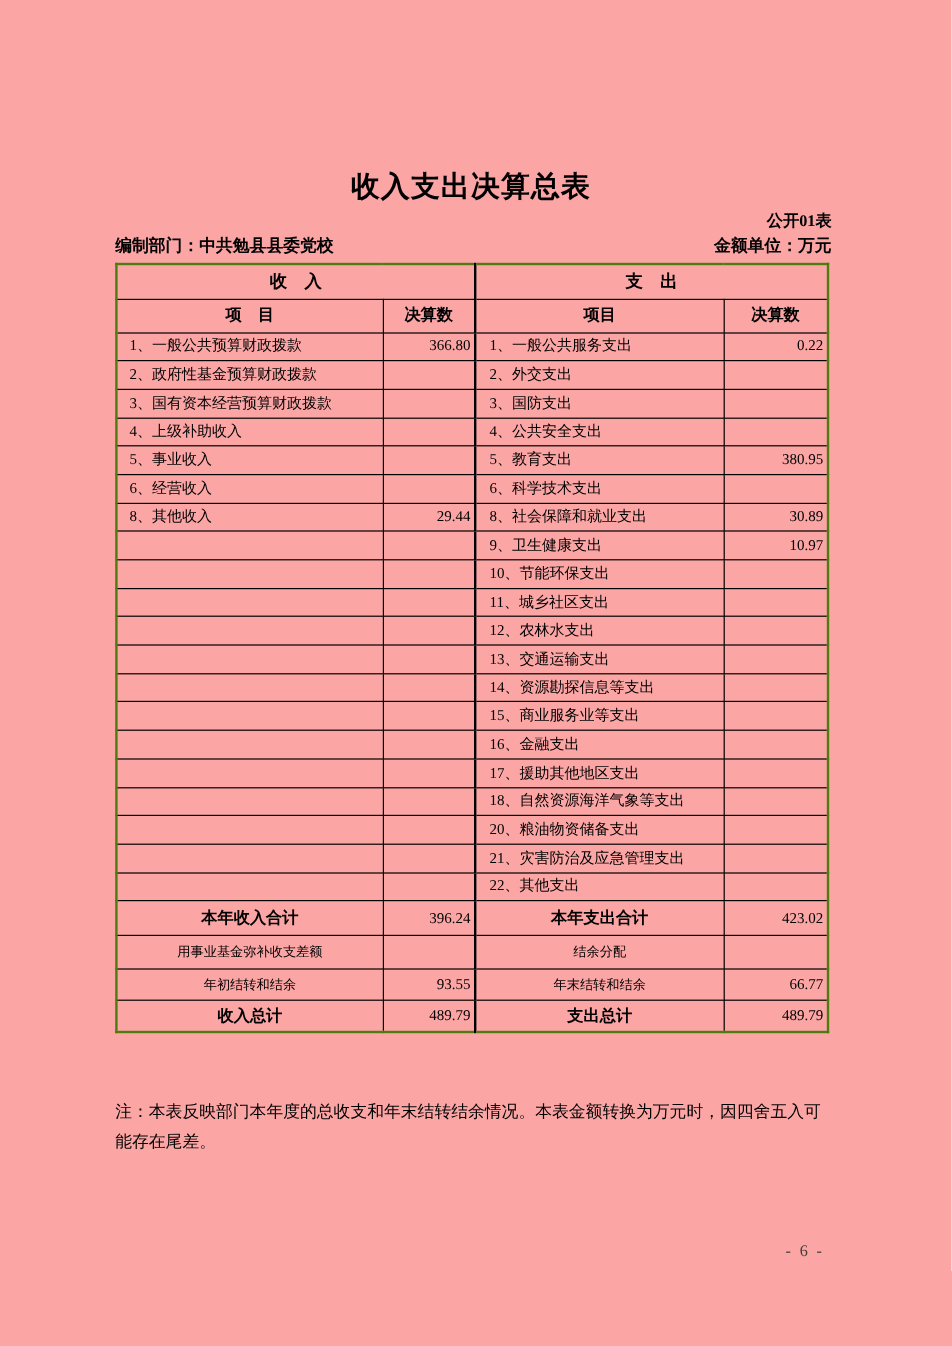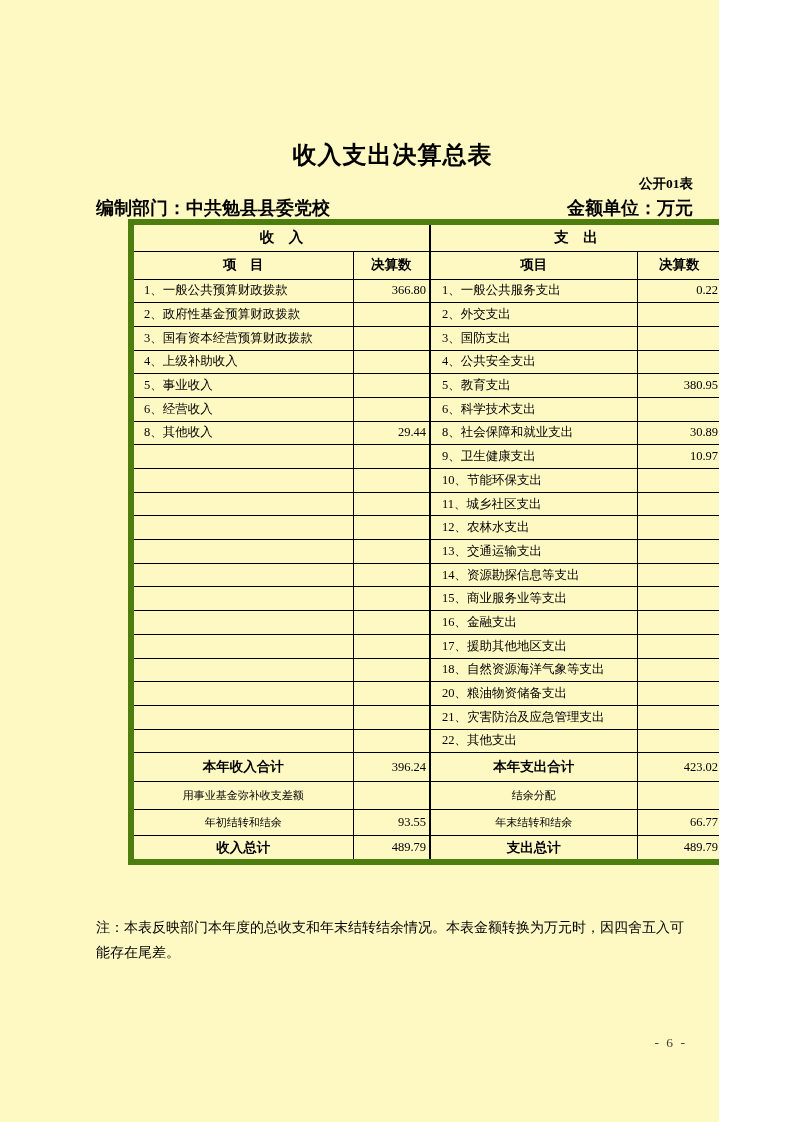--- a/index.html
+++ b/index.html
@@ -4,22 +4,22 @@
 <style>
   * { box-sizing: border-box; }
   html, body {
     margin: 0; padding: 0;
     background: #ffffff;
     font-family: "Liberation Serif", "DejaVu Serif", serif;
     color: #000;
   }
   .page {
     position: relative;
-    width: 719px; height: 1122px;
-    background: #fef9c3;
+    width: 793px; height: 1122px;
+    background: #fca5a5;
     overflow: hidden;
   }
   .content {
     position: absolute;
     left: 96px; top: 0;
     width: 593px; height: 1122px;
   }
   .doc-title {
     position: absolute;
     top: 139px; left: 0;
@@ -35,32 +35,31 @@
     top: 175px; right: -4px;
     font-size: 13.5px;
     font-weight: 700;
     white-space: nowrap;
   }
   .meta-line {
     position: absolute;
     top: 196px; left: 0; right: -4px;
     display: flex;
     justify-content: space-between;
-    font-size: 18px;
+    font-size: 14px;
     font-weight: 700;
     white-space: nowrap;
   }
   table.main-table {
     position: absolute;
     top: 219px; left: 0;
     width: 593px;
     border-collapse: collapse;
     table-layout: fixed;
-    border: 6px solid #4d7c0f;
-    margin-left: 32px;
+    border: 2px solid #4d7c0f;
   }
   .main-table th, .main-table td {
     border: 1px solid #000;
     padding: 0;
     overflow: hidden;
     white-space: nowrap;
     vertical-align: middle;
   }
   .section-row th {
     height: 29px;

